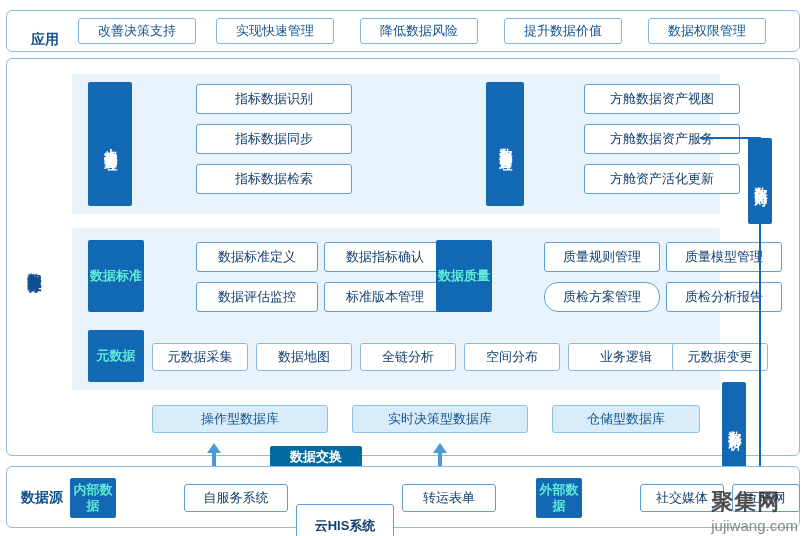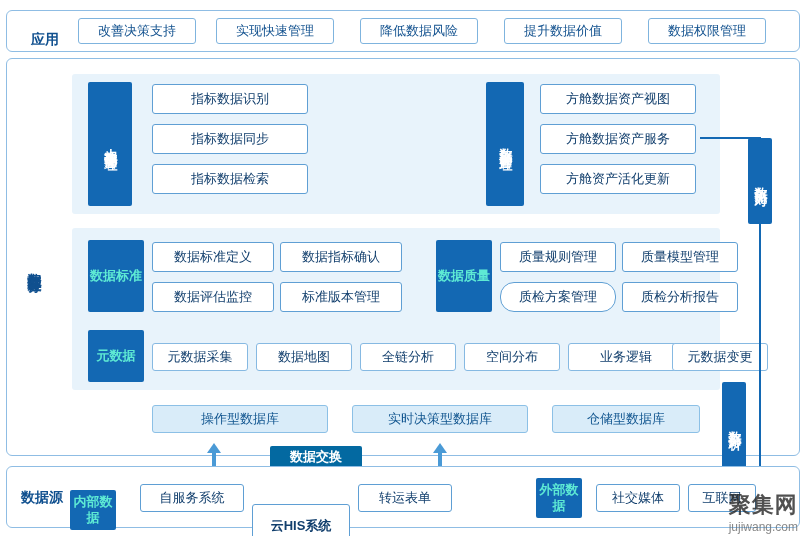--- a/index.html
+++ b/index.html
@@ -114,20 +114,21 @@
     line-height: 1.25;
   }
 
   
   .item {
     background: #ffffff;
     border: 1px solid #5f9fd4;
     border-radius: 3px;
     font-size: 13px;
     color: #123f6d;
+    margin-left: 44px;
   }
   .item-lite {
     background: #ffffff;
     border: 1px solid #86b9e2;
     border-radius: 3px;
     font-size: 13px;
     color: #123f6d;
   }
 
   
@@ -205,21 +206,21 @@
   .wm {
     position: absolute;
     right: 8px;
     bottom: 2px;
     font-size: 22px;
     font-weight: bold;
     color: #2a2a2a;
     opacity: 0.82;
     letter-spacing: 1px;
   }
-  .wm .lite { color: #6f6f6f; font-size: 12px; font-weight: normal; display:block; text-align:right; letter-spacing:0;}
+  .wm .lite { color: #6f6f6f; font-size: 15px; font-weight: normal; display:block; text-align:right; letter-spacing:0;}
 </style>
 </head>
 <body>
 
 <div class="stage">
 
   <div class="box panel app-row"></div>
   <div class="box app-label">应用</div>
 
   <div class="box app-chip" style="left:78px;width:118px;">改善决策支持</div>
@@ -283,21 +284,21 @@
   <div class="box exchange" style="left:270px;top:446px;width:92px;height:22px;">数据交换</div>
 
   <div class="arrow-stem" style="left:212px;top:452px;height:16px;"></div>
   <div class="arrow-up" style="left:207px;top:443px;"></div>
   <div class="arrow-stem" style="left:438px;top:452px;height:16px;"></div>
   <div class="arrow-up" style="left:433px;top:443px;"></div>
 
   <div class="box panel src-panel"></div>
   <div class="box" style="left:20px;top:480px;width:44px;height:34px;font-size:14px;font-weight:bold;color:#10508f;flex-direction:column;line-height:1.2;">数据源</div>
 
-  <div class="box dk-2col" style="left:70px;top:490px;width:46px;height:40px;">内部数据</div>
+  <div class="box dk-2col" style="left:70px;top:478px;width:46px;height:40px;">内部数据</div>
   <div class="box item" style="left:140px;top:484px;width:104px;height:28px;">自服务系统</div>
   <div class="box item" style="left:252px;top:504px;width:98px;height:44px;font-weight:bold;">云HIS系统</div>
   <div class="box item" style="left:358px;top:484px;width:94px;height:28px;">转运表单</div>
 
   <div class="box dk-2col" style="left:536px;top:478px;width:46px;height:40px;">外部数据</div>
   <div class="box item" style="left:596px;top:484px;width:84px;height:28px;">社交媒体</div>
   <div class="box item" style="left:688px;top:484px;width:68px;height:28px;">互联网</div>
 
   <div class="wm">
     <span>聚集网</span>

